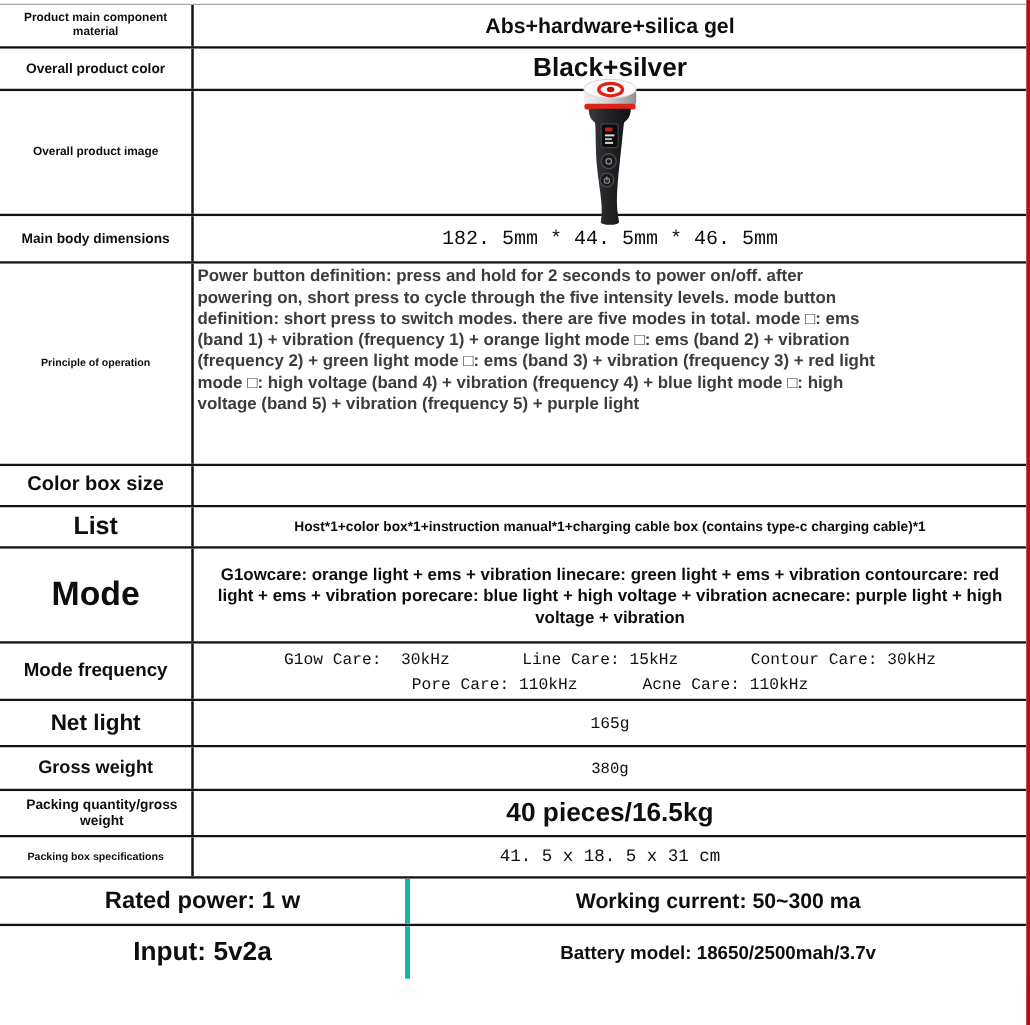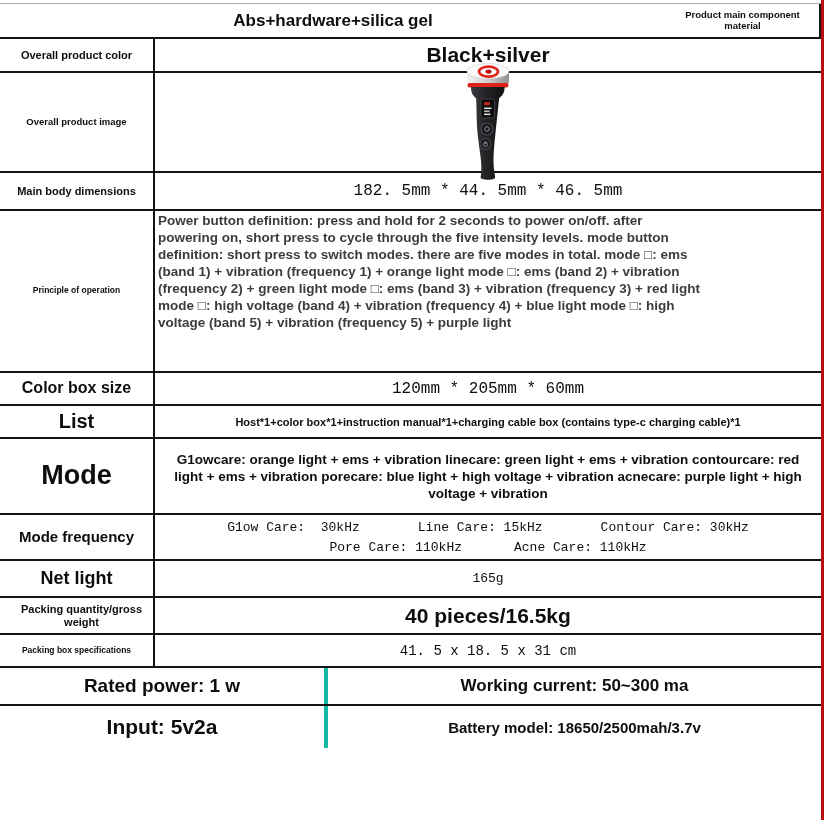--- a/index.html
+++ b/index.html
@@ -71,22 +71,22 @@
   .device-svg{display:block;}
 </style>
 </head>
 <body>
 
 <div class="topstrip"></div>
 
 <div class="sheet">
 
   <div class="row r1">
+    <div class="cell label lb-s">Product main component material</div>
     <div class="cell value v-material">Abs+hardware+silica gel</div>
-    <div class="cell label lb-s">Product main component material</div>
   </div>
 
   <div class="row r2">
     <div class="cell label lb-m">Overall product color</div>
     <div class="cell value v-color">Black+silver</div>
   </div>
 
   <div class="row r3">
     <div class="cell label lb-s">Overall product image</div>
     <div class="cell value imgwrap">
@@ -132,21 +132,20 @@
     <div class="cell value mono v-dims">182. 5mm * 44. 5mm * 46. 5mm</div>
   </div>
 
   <div class="row r5">
     <div class="cell label lb-xs">Principle of operation</div>
     <div class="cell value v-principle">Power button definition: press and hold for 2 seconds to power on/off. after powering on, short press to cycle through the five intensity levels. mode button definition: short press to switch modes. there are five modes in total. mode □: ems (band 1) + vibration (frequency 1) + orange light mode □: ems (band 2) + vibration (frequency 2) + green light mode □: ems (band 3) + vibration (frequency 3) + red light mode □: high voltage (band 4) + vibration (frequency 4) + blue light mode □: high voltage (band 5) + vibration (frequency 5) + purple light</div>
   </div>
 
   <div class="row r6">
     <div class="cell label lb-l">Color box size</div>
-    <div class="cell value mono v-box">120mm * 205mm * 60mm</div>
   </div>
 
   <div class="row r7">
     <div class="cell label lb-xl">List</div>
     <div class="cell value v-list">Host*1+color box*1+instruction manual*1+charging cable box (contains type-c charging cable)*1</div>
   </div>
 
   <div class="row r8">
     <div class="cell label lb-xxl">Mode</div>
     <div class="cell value v-mode">G1owcare: orange light + ems + vibration linecare: green light + ems + vibration contourcare: red light + ems + vibration porecare: blue light + high voltage + vibration acnecare: purple light + high voltage + vibration</div>
@@ -165,20 +164,24 @@
         <span>Acne Care: 110kHz</span>
       </div>
     </div>
   </div>
 
   <div class="row r10">
     <div class="cell label lb-net">Net light</div>
     <div class="cell value mono v-weight">165g</div>
   </div>
 
+  <div class="row r11">
+    <div class="cell label lb-gross">Gross weight</div>
+    <div class="cell value mono v-gross">380g</div>
+  </div>
 
   <div class="row r12">
     <div class="cell label lb-pack">Packing quantity/gross weight</div>
     <div class="cell value v-packqty">40 pieces/16.5kg</div>
   </div>
 
   <div class="row r13">
     <div class="cell label lb-xs">Packing box specifications</div>
     <div class="cell value mono v-packbox">41. 5 x 18. 5 x 31 cm</div>
   </div>

